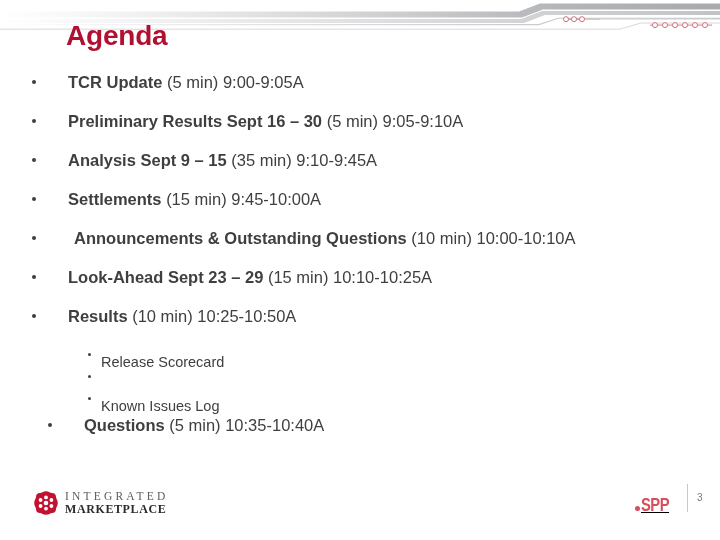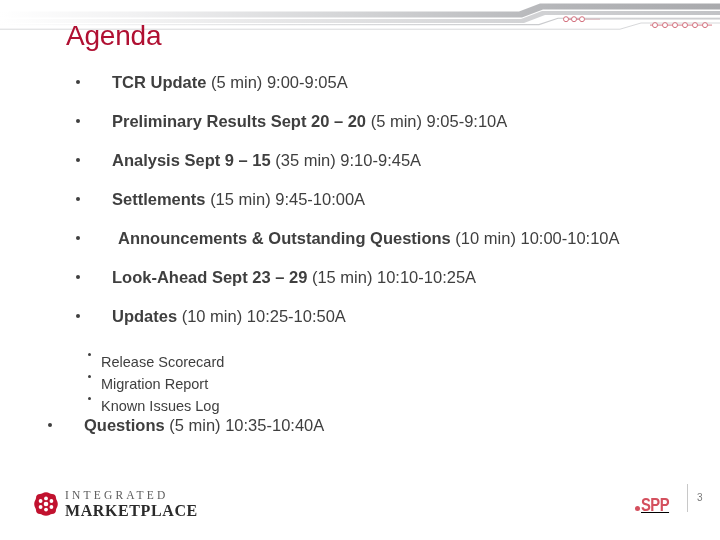--- a/index.html
+++ b/index.html
@@ -24,34 +24,33 @@
     overflow: hidden;
   }
   .hdr-svg { display: block; }
 
   
   #page-title {
     position: absolute;
     left: 66px;
     top: 22px;
     font-size: 28px;
-    font-weight: normal;
+    font-weight: bold;
     color: #B01032;
     letter-spacing: -0.2px;
     line-height: 1;
     white-space: nowrap;
   }
 
   
   #agenda-list {
     position: absolute;
     left: 0;
     top: 62px;
     width: 632px;
-    margin-left: 44px;
   }
   .agenda-row {
     position: relative;
     height: 39px;
     display: flex;
     align-items: center;
   }
   .bullet-dot {
     position: absolute;
     left: 32px;
@@ -138,21 +137,21 @@
     margin-left: 6px;
     line-height: 1;
   }
   .im-line1 {
     font-size: 11.5px;
     letter-spacing: 3.2px;
     color: #5B5B5B;
     font-family: "Liberation Serif", serif;
   }
   .im-line2 {
-    font-size: 16px;
+    font-size: 12px;
     letter-spacing: 0.6px;
     color: #2B2B2B;
     font-weight: bold;
     font-family: "Liberation Serif", serif;
     margin-top: 1px;
   }
   #spp-logo {
     position: absolute;
     left: 635px;
     top: 25px;
@@ -254,21 +253,21 @@
 
 <div id="agenda-list">
 
   <div class="agenda-row">
     <span class="bullet-dot"></span>
     <span class="agenda-text"><span class="lead">TCR Update </span><span class="trail">(5 min) 9:00-9:05A</span></span>
   </div>
 
   <div class="agenda-row">
     <span class="bullet-dot"></span>
-    <span class="agenda-text"><span class="lead">Preliminary Results Sept 20 – 20 </span><span class="trail">(5 min) 9:05-9:10A</span></span>
+    <span class="agenda-text"><span class="lead">Preliminary Results Sept 16 – 30 </span><span class="trail">(5 min) 9:05-9:10A</span></span>
   </div>
 
   <div class="agenda-row">
     <span class="bullet-dot"></span>
     <span class="agenda-text"><span class="lead">Analysis Sept 9 – 15 </span><span class="trail">(35 min) 9:10-9:45A</span></span>
   </div>
 
   <div class="agenda-row">
     <span class="bullet-dot"></span>
     <span class="agenda-text"><span class="lead">Settlements </span><span class="trail">(15 min) 9:45-10:00A</span></span>
@@ -279,32 +278,31 @@
     <span class="agenda-text indented"><span class="lead">Announcements &amp; Outstanding Questions </span><span class="trail">(10 min) 10:00-10:10A</span></span>
   </div>
 
   <div class="agenda-row">
     <span class="bullet-dot"></span>
     <span class="agenda-text"><span class="lead">Look-Ahead Sept 23 – 29 </span><span class="trail">(15 min) 10:10-10:25A</span></span>
   </div>
 
   <div class="agenda-row">
     <span class="bullet-dot"></span>
-    <span class="agenda-text"><span class="lead">Updates </span><span class="trail">(10 min) 10:25-10:50A</span></span>
+    <span class="agenda-text"><span class="lead">Results </span><span class="trail">(10 min) 10:25-10:50A</span></span>
   </div>
 </div>
 
 <div id="sub-bullets">
   <div class="sub-row">
     <span class="sub-dot"></span>
     <span class="sub-text">Release Scorecard</span>
   </div>
   <div class="sub-row">
     <span class="sub-dot"></span>
-    <span class="sub-text">Migration Report</span>
   </div>
   <div class="sub-row">
     <span class="sub-dot"></span>
     <span class="sub-text">Known Issues Log</span>
   </div>
 </div>
 
 <div id="questions-row">
   <div class="agenda-row" style="height:30px;">
     <span class="bullet-dot"></span>

